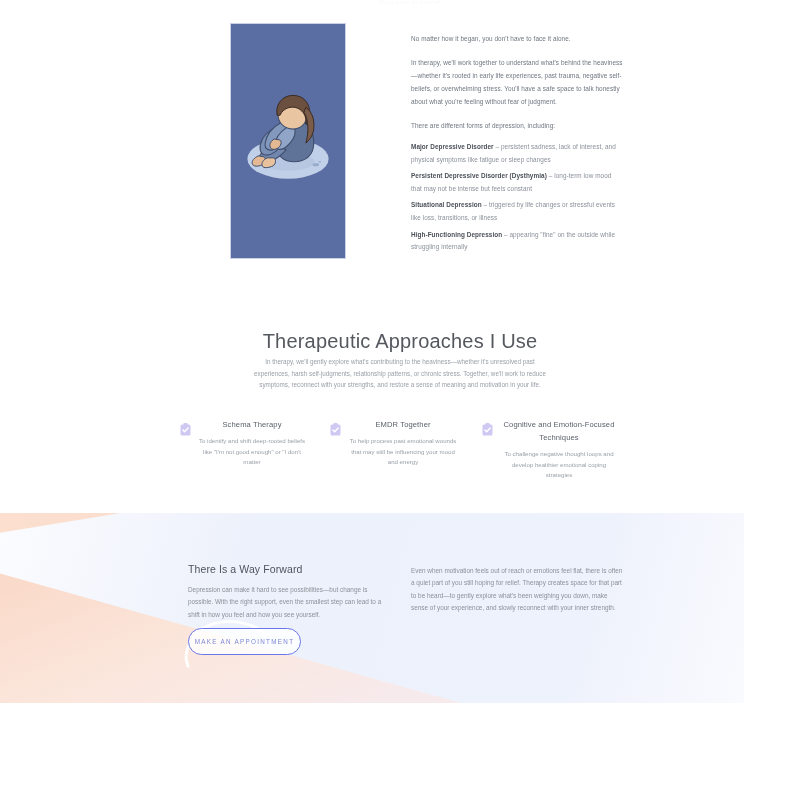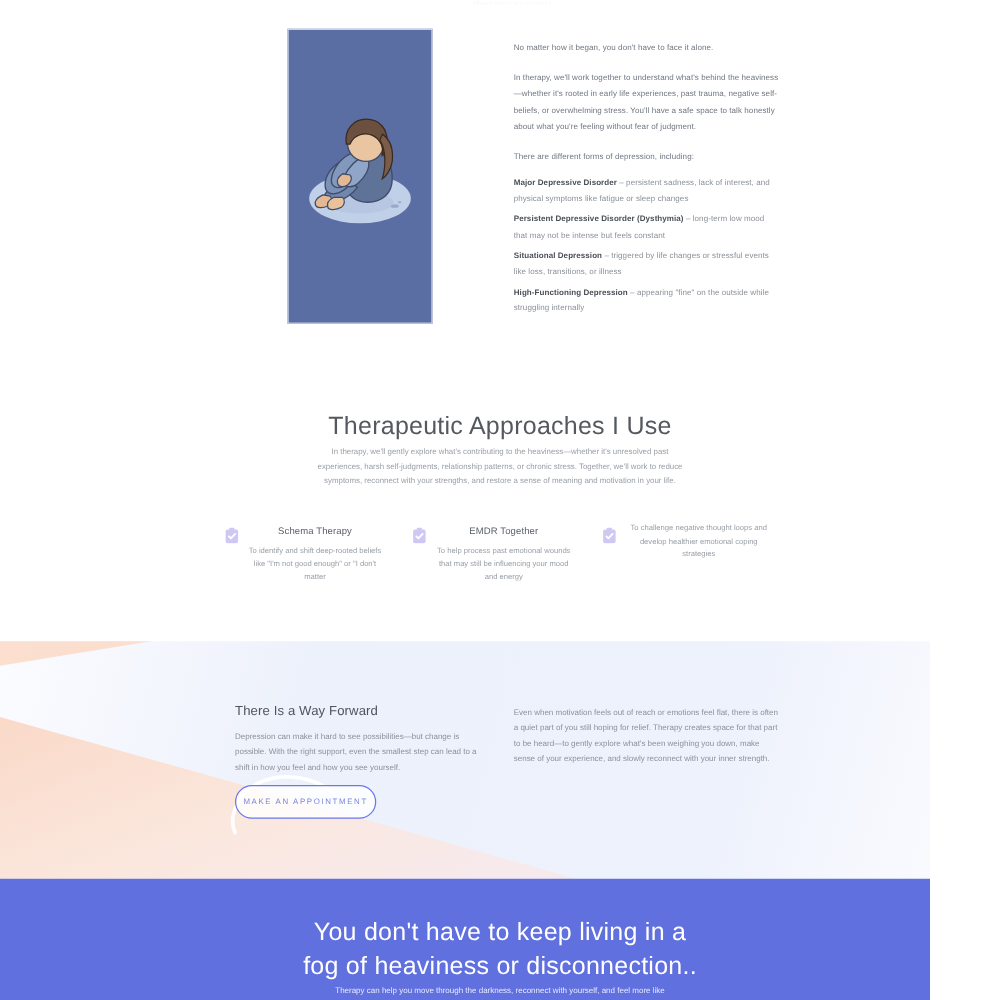--- a/index.html
+++ b/index.html
@@ -221,20 +221,21 @@
       </div>
 
       <div class="card c3">
         <span class="ic">
           <svg viewBox="0 0 11 13" width="11" height="13">
             <rect x="0.5" y="1.5" width="10" height="11" rx="1.6" fill="#cfc8f2"></rect>
             <rect x="3.4" y="0" width="4.2" height="2.6" rx="1" fill="#cfc8f2"></rect>
             <path d="M3.1 7.1 L4.7 8.7 L8.1 5.1" fill="none" stroke="#ffffff" stroke-width="1.5" stroke-linecap="round" stroke-linejoin="round"></path>
           </svg>
         </span>
+        <h3>Cognitive and Emotion-Focused Techniques</h3>
         <p>To challenge negative thought loops and develop healthier emotional coping strategies</p>
       </div>
 
     </div>
   </section>
 
   <section class="forward">
     <svg class="peach" viewBox="0 0 480 194" preserveAspectRatio="none">
       <defs>
         <linearGradient id="pg" x1="0" y1="0" x2="1" y2="0.7">
@@ -257,21 +258,14 @@
     </div>
   </section>
 
   <div class="btn-wrap">
     <svg class="deco-shape" viewBox="0 0 96 58">
       <path d="M8 52 C2 38 12 18 30 11 C48 4 72 8 86 20" fill="none" stroke="#ffffff" stroke-width="3" stroke-linecap="round" opacity="0.95"></path>
     </svg>
     <button class="cta-btn">MAKE AN APPOINTMENT</button>
   </div>
 
-  <section class="purple">
-    <h2 class="p-h">
-      <span>You don't have to keep living in a</span><br>
-      <span>fog of heaviness or disconnection..</span>
-    </h2>
-    <p class="p-sub">Therapy can help you move through the darkness, reconnect with yourself, and feel more like</p>
-  </section>
 
 </div>
 
 </body></html>

